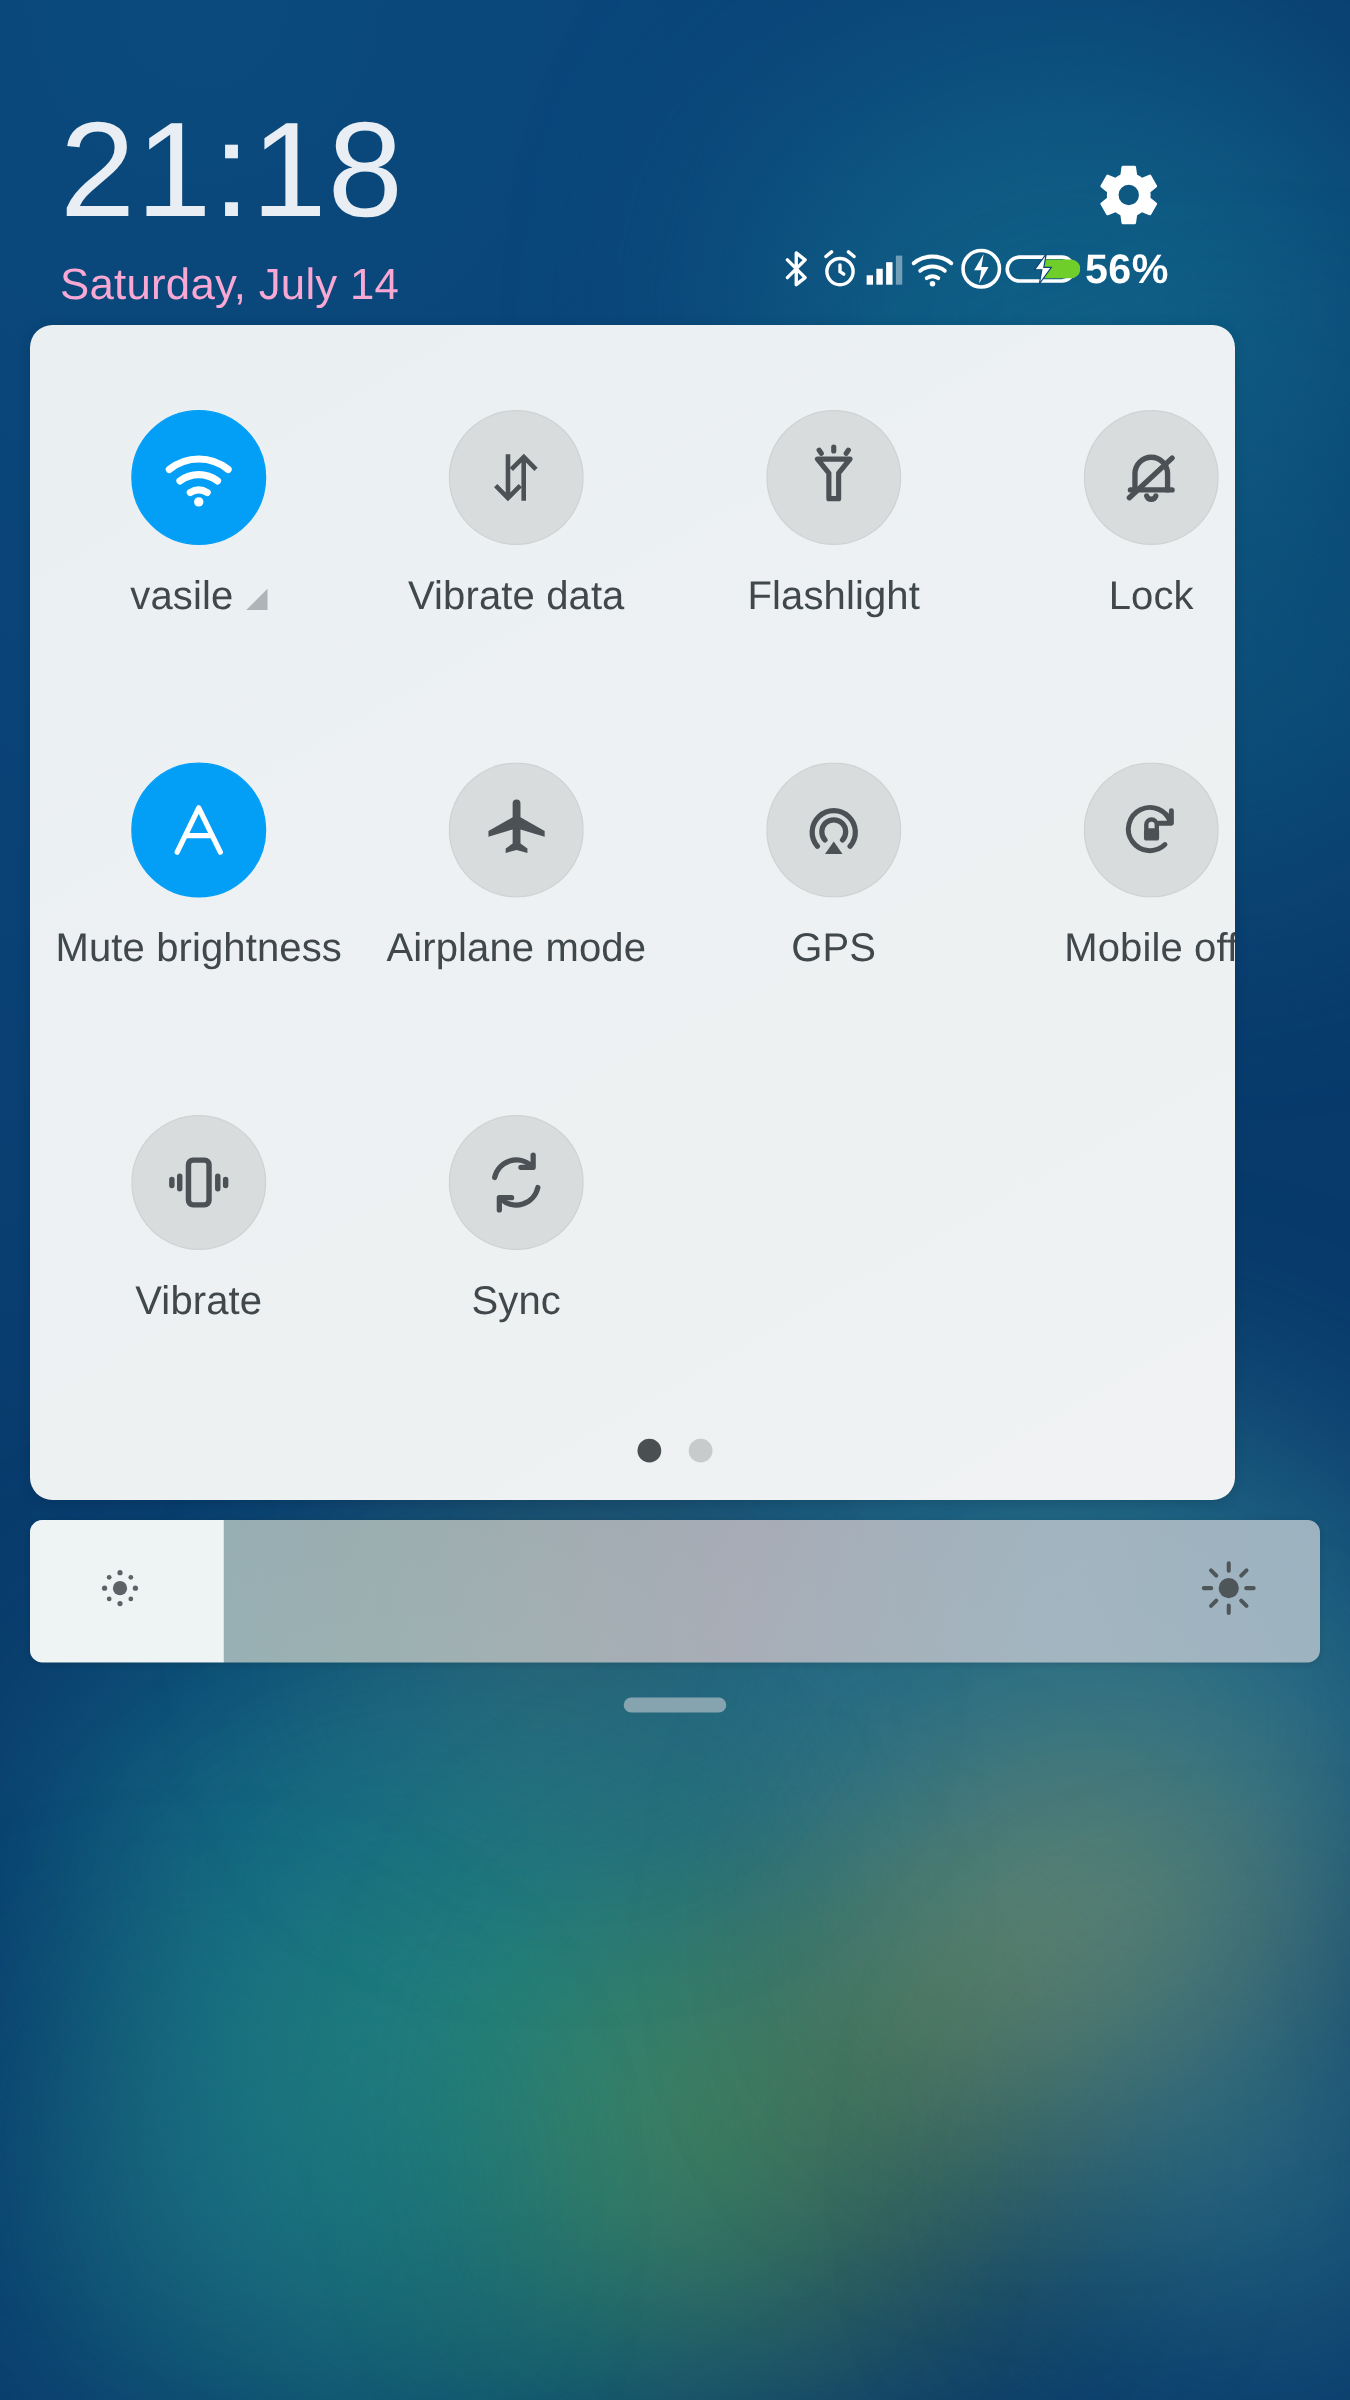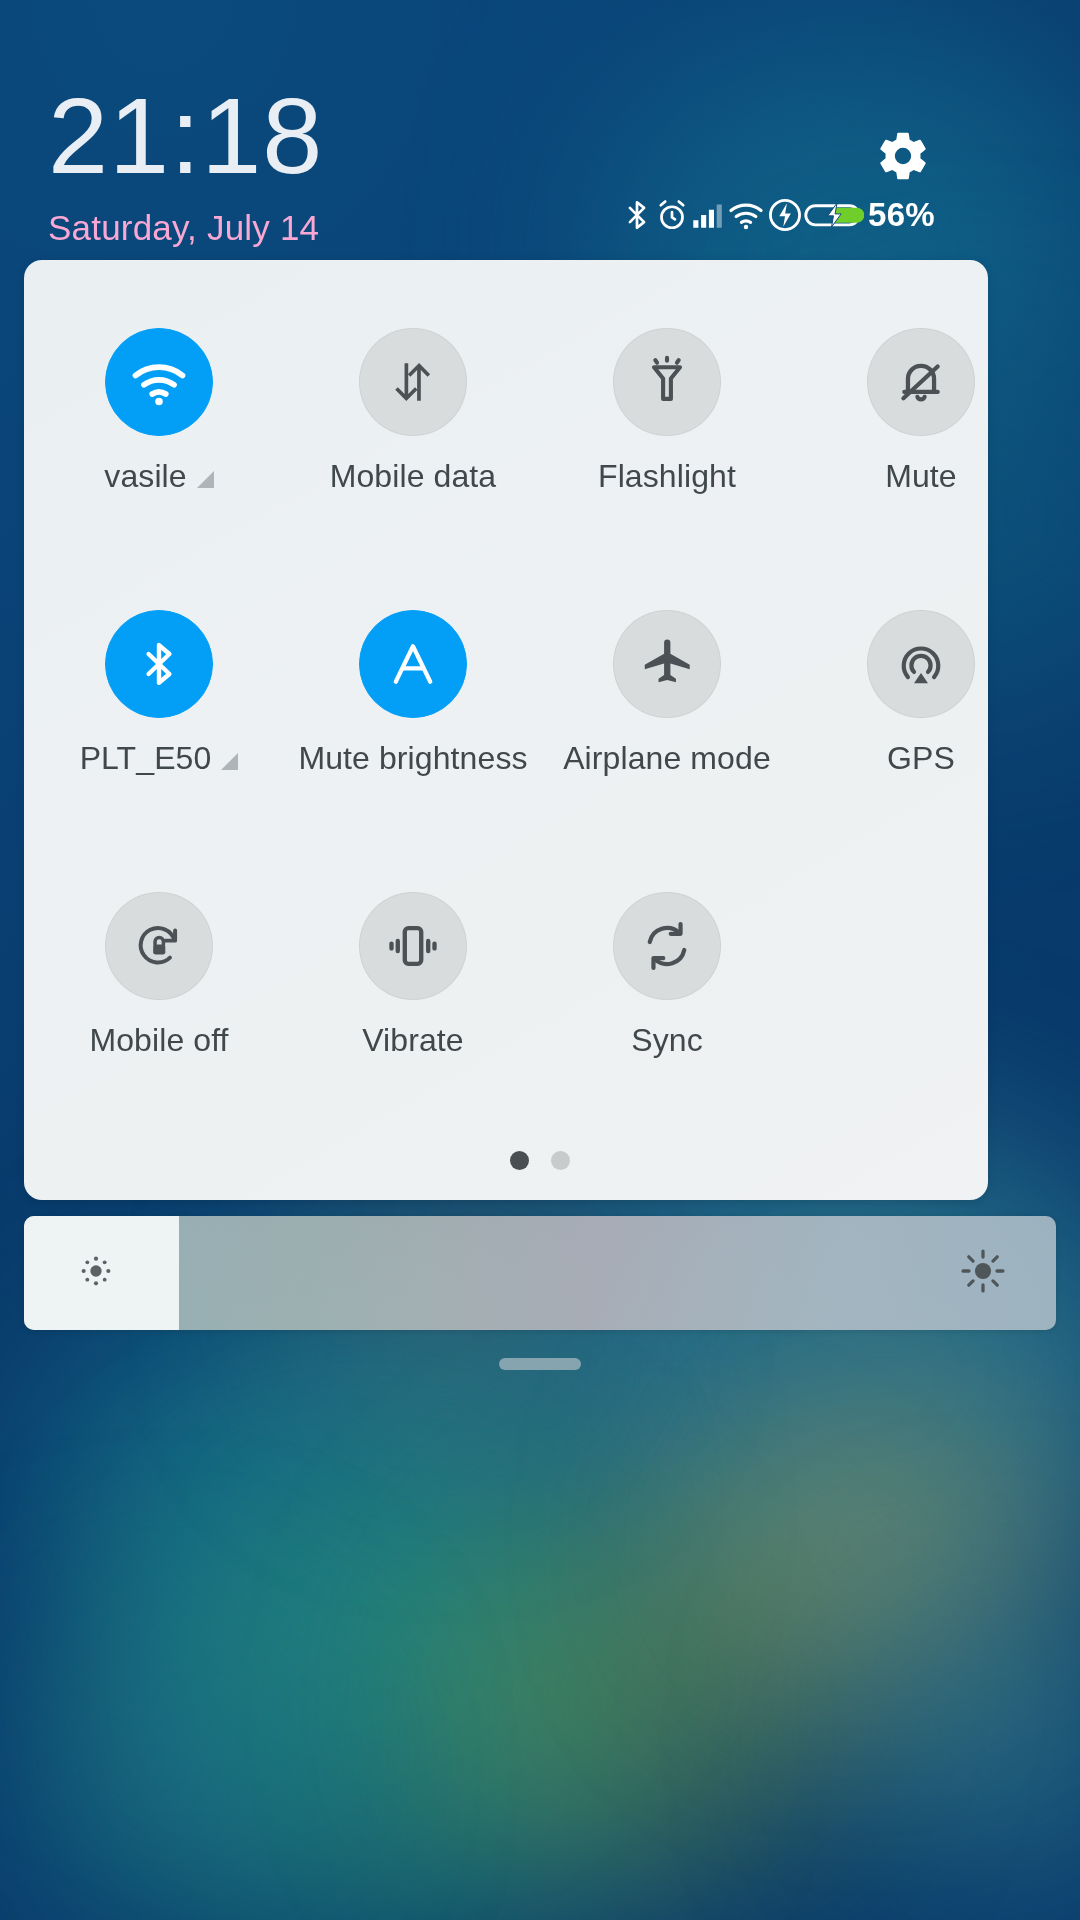--- a/index.html
+++ b/index.html
@@ -199,21 +199,21 @@
       </div>
     </div>
 
     <div class="tile">
       <div class="tile-circle">
         <svg width="52" height="58" viewBox="0 0 24 24" fill="#4b5154">
           <path d="M8.1 3.4h1.7v14.1l3.1-3.1 1.2 1.2-5.2 5.2-5.1-5.2 1.2-1.2 3.1 3.1z"></path>
           <path d="M15.6 20.6h-1.7V6.5l-3.1 3.1L9.6 8.4l5.2-5.2 5.1 5.2-1.2 1.2-3.1-3.1z"></path>
         </svg>
       </div>
-      <div class="tile-label">Mobile data</div>
+      <div class="tile-label">Vibrate data</div>
     </div>
 
     <div class="tile">
       <div class="tile-circle">
         <svg width="52" height="58" viewBox="0 0 24 24" fill="none" stroke="#4b5154" stroke-width="1.9" stroke-linejoin="round" stroke-linecap="round">
           <path d="M6 5.2h12l-4.2 5.2v9.4h-3.6v-9.4z"></path>
           <path d="M12 2.2v-1.4M7.4 3.1L6.6 1.9M16.6 3.1l.8-1.2"></path>
         </svg>
       </div>
       <div class="tile-label">Flashlight</div>
@@ -221,34 +221,23 @@
 
     <div class="tile">
       <div class="tile-circle">
         <svg width="54" height="58" viewBox="0 0 24 24" fill="none" stroke="#4b5154" stroke-width="1.9" stroke-linecap="round" stroke-linejoin="round">
           <path d="M6.2 16.4V10.6a5.8 5.8 0 0 1 5.8-5.8 5.8 5.8 0 0 1 5.8 5.8v5.8"></path>
           <path d="M4.6 16.4h14.8"></path>
           <path d="M10.4 18.6a1.7 1.7 0 0 0 3.2 0"></path>
           <path d="M4.2 19.2L19.4 5.1"></path>
         </svg>
       </div>
-      <div class="tile-label">Mute</div>
-    </div>
-
-    <div class="tile">
-      <div class="tile-circle on">
-        <svg width="50" height="62" viewBox="0 0 24 24" fill="none" stroke="#ffffff" stroke-width="2.1" stroke-linecap="round" stroke-linejoin="round">
-          <path d="M7 7.2l10 9.6-5 4.2V2.9l5 4.3L7 16.8"></path>
-        </svg>
-      </div>
-      <div class="tile-label">
-        <span>PLT_E50</span>
-        <i class="expand-tri"></i>
-      </div>
-    </div>
+      <div class="tile-label">Lock</div>
+    </div>
+
 
     <div class="tile">
       <div class="tile-circle on">
         <svg width="56" height="58" viewBox="0 0 24 24" fill="none" stroke="#ffffff" stroke-width="1.8" stroke-linecap="round" stroke-linejoin="round">
           <path d="M4.6 19.6L12 4.4l7.4 15.2"></path>
           <path d="M7.6 13.9h8.8"></path>
         </svg>
       </div>
       <div class="tile-label">Mute brightness</div>
     </div>

